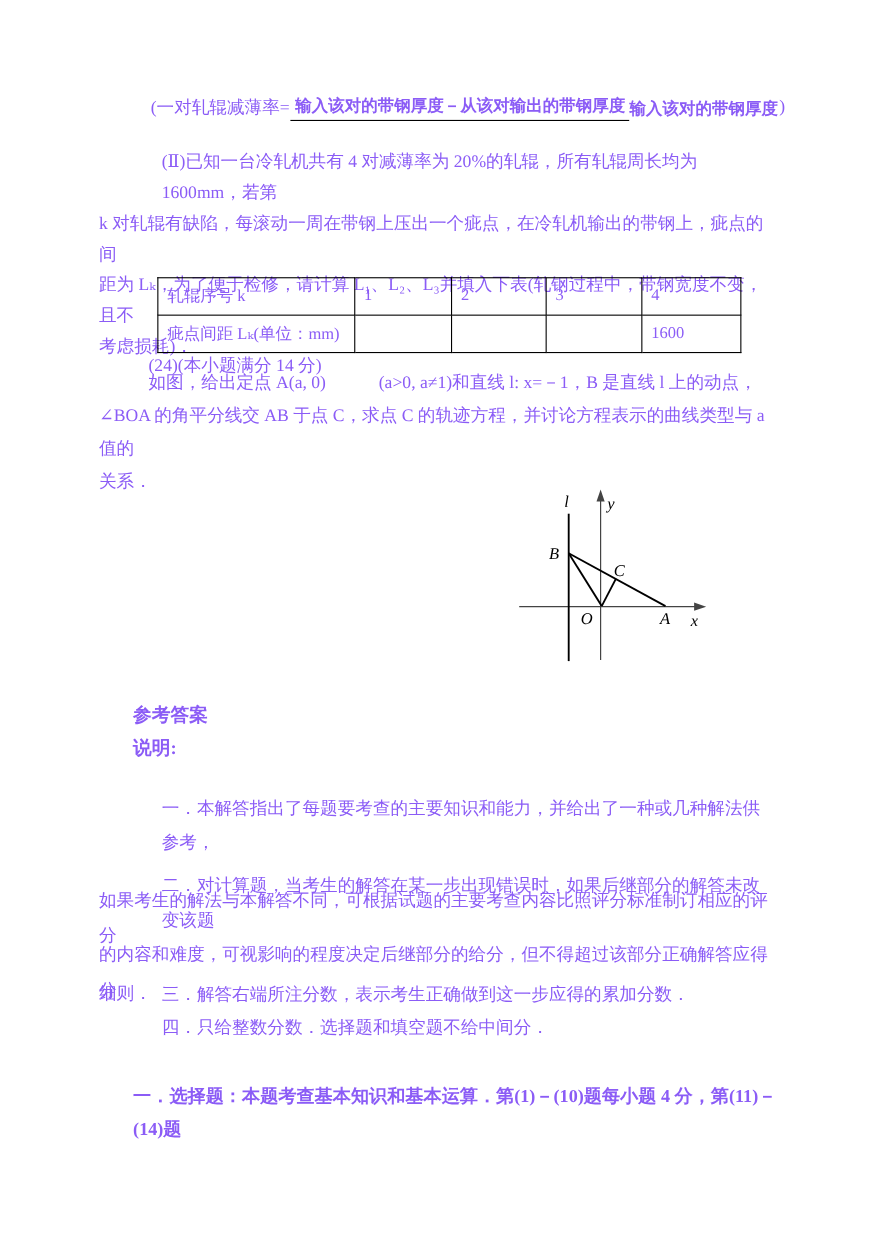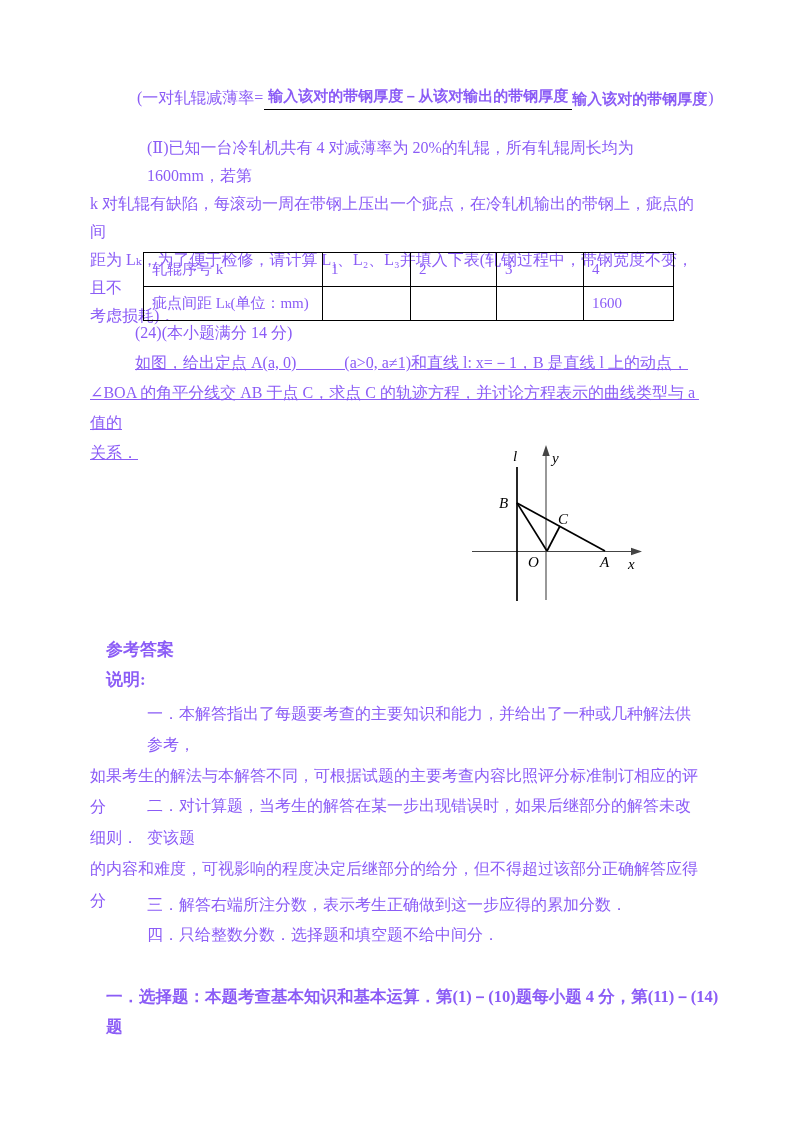--- a/index.html
+++ b/index.html
@@ -6,25 +6,25 @@
   .page {
     position:relative; width:794px; height:1123px; margin:0 auto;
     background:#ffffff; color:#8b5cf6;
     font-family:"Liberation Serif","DejaVu Serif",serif;
     font-size:16px; overflow:hidden;
   }
   .sec { position:absolute; }
   .line { white-space:pre-wrap; }
   .lh28 .line { line-height:28px; }
   .lh30 .line { line-height:30px; }
-  .lh31 .line { line-height:31px; }
+  .lh31 .line { line-height:31px;margin-top:22px; }
   .lh315 .line { line-height:31.5px; }
   .ind57 { margin-left:57px; }
   .ind45 { margin-left:45px; }
-  .ind26 { margin-left:16px; }
+  .ind26 { margin-left:31px; }
   .bold { font-weight:bold; font-size:17px; }
 
   
   .frow { display:flex; align-items:center; }
   .flead { font-size:16px; }
   .frac {
     display:inline-flex; flex-direction:row; align-items:center;
     font-family:"Liberation Sans","DejaVu Sans",sans-serif;
     font-weight:bold; font-size:15px; margin:0 1px;
   }
@@ -90,21 +90,21 @@
         <td></td>
         <td>1600</td>
       </tr>
     </tbody>
       </table>
   </div>
 
   <div class="sec lh30" style="left:135px; top:318px;">
     <div class="line">(24)(本小题满分 14 分)</div>
   </div>
-  <div class="sec lh30" style="left:90px; top:348px; width:616px;text-decoration:underline;">
+  <div class="sec lh30" style="left:90px; top:334px; width:616px;">
     <div class="line ind45">如图，给出定点 A(a, 0)　　　(a&gt;0, a≠1)和直线 l: x=－1，B 是直线 l 上的动点，</div>
     <div class="line">∠BOA 的角平分线交 AB 于点 C，求点 C 的轨迹方程，并讨论方程表示的曲线类型与 a 值的</div>
     <div class="line">关系．</div>
   </div>
 
   <svg class="sec" style="left:450px; top:440px;" width="230" height="180" viewBox="0 0 230 180">
 
     <line x1="22" y1="111.5" x2="186" y2="111.5" stroke="#444" stroke-width="1.1"></line>
     <polygon points="192,111.5 181,107.8 181,115.2" fill="#444"></polygon>
 

